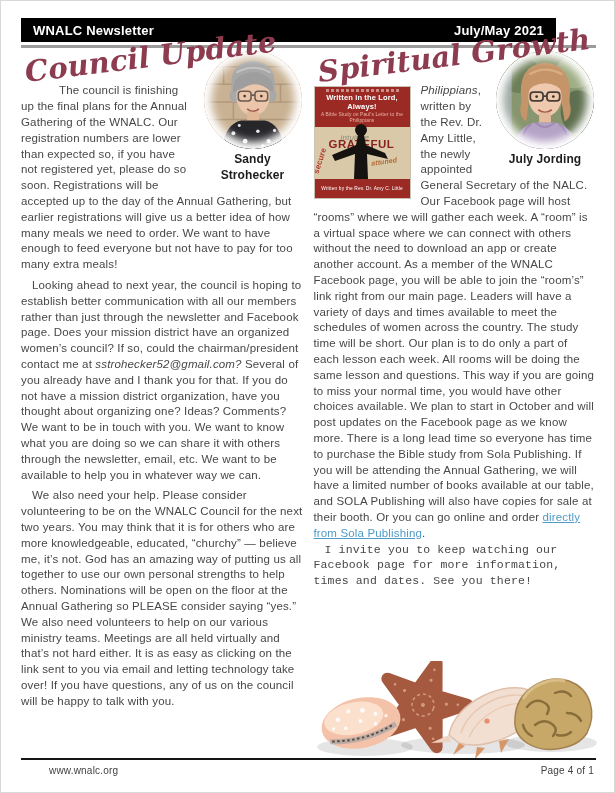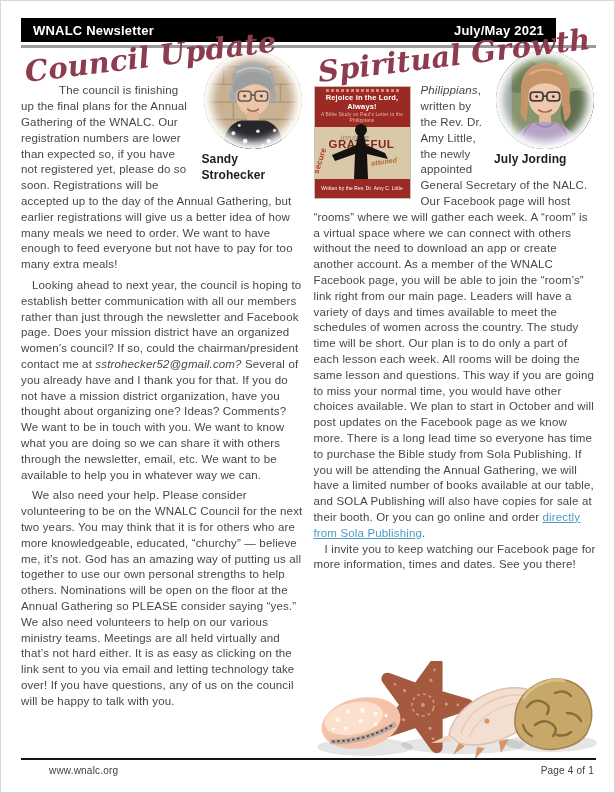--- a/index.html
+++ b/index.html
@@ -21,21 +21,21 @@
   .col p{margin:0 0 5px 0;}
   .indent-lg{text-indent:38px;}
   .indent-sm{text-indent:11px;}
   .script-heading{
     font-family:"DejaVu Serif", serif;font-style:italic;font-weight:bold;
     color:#8d3b4f;font-size:29px;line-height:1.05;white-space:nowrap;
     transform:rotate(-7deg);transform-origin:left bottom;
     margin:6px 0 -4px 6px;width:max-content;
   }
   
-  .photo-float{float:right;width:102px;margin:0 0 2px 8px;text-align:left;}
+  .photo-float{float:right;width:102px;margin:0 0 2px 8px;text-align:center;}
   .photo-oval{position:relative;width:98px;height:98px;margin:0 auto;border-radius:50%;overflow:hidden;}
   .photo-oval svg{display:block;width:100%;height:100%;}
   .photo-oval::after{content:"";position:absolute;inset:0;border-radius:50%;
     box-shadow:inset 0 0 9px 7px #ffffff;}
   .photo-caption{font-weight:bold;font-size:12px;color:#1d1d1d;margin-top:3px;letter-spacing:.1px;}
   
   em{font-style:italic;}
   .txt-link{color:#4f9bc7;cursor:pointer;}
   
   .book-float{float:left;width:97px;margin:3px 10px 3px 0;}
@@ -154,40 +154,40 @@
       </div>
 
       <h2 class="script-heading">Spiritual Growth</h2>
 
 
       <div>
         <div class="book-float">
           <div class="book">
             <div class="book-band-top">
               <div class="book-series"></div>
-              <div class="book-title">Rejoice in the Lord, Always!</div>
+              <div class="book-title">Written in the Lord, Always!</div>
               <div class="book-subtitle">A Bible Study on Paul’s Letter to the Philippians</div>
             </div>
             <div class="book-cloud">
               <span class="cloud-word cw-intuitive">intuitive</span>
               <span class="cloud-word cw-grateful">GRATEFUL</span>
               <span class="cloud-word cw-secure">secure</span>
               <span class="cloud-word cw-attuned">attuned</span>
               <svg class="book-silhouette" viewBox="0 0 72 56">
                 <circle cx="34" cy="7" r="6" fill="#151210"></circle>
                 <path d="M31,12 L37,12 L39,22 L58,30 L61,36 L40,31 L41,56 L27,56 L28,31 L8,38 L5,32 L29,22 Z" fill="#151210"></path>
               </svg>
             </div>
             <div class="book-band-bottom">Written by the Rev. Dr. Amy C. Little</div>
           </div>
         </div>
         <span><em>Philippians</em><span>, written by the Rev. Dr. Amy Little, the newly appointed General Secretary of the NALC. Our Facebook page will host “rooms” where we will gather each week. A “room” is a virtual space where we can connect with others without the need to download an app or create another account. As a member of the WNALC Facebook page, you will be able to join the “room’s” link right from our main page. Leaders will have a variety of days and times available to meet the schedules of women across the country. The study time will be short. Our plan is to do only a part of each lesson each week. All rooms will be doing the same lesson and questions. This way if you are going to miss your normal time, you would have other choices available. We plan to start in October and will post updates on the Facebook page as we know more. There is a long lead time so everyone has time to purchase the Bible study from Sola Publishing. If you will be attending the Annual Gathering, we will have a limited number of books available at our table, and SOLA Publishing will also have copies for sale at their booth. Or you can go online and order </span><a href="#" class="txt-link">directly from Sola Publishing</a><span>.</span></span>
       </div>
 
-      <p class="indent-sm" style="clear:both;"><span>I invite you to keep watching our Facebook page for more information, times and dates. See you there!</span></p>
+      <p class="indent-sm" style="clear:both;font-family:Liberation Mono, monospace;"><span>I invite you to keep watching our Facebook page for more information, times and dates. See you there!</span></p>
     </div>
   </div>
 
   <div class="shells">
     <svg viewBox="0 0 288 100">
       <ellipse cx="52" cy="86" rx="48" ry="9" fill="#000000" opacity="0.10"></ellipse>
       <ellipse cx="150" cy="84" rx="62" ry="9" fill="#000000" opacity="0.10"></ellipse>
       <ellipse cx="238" cy="82" rx="46" ry="9" fill="#000000" opacity="0.10"></ellipse>
 
       <g transform="translate(110,44) rotate(18)">

